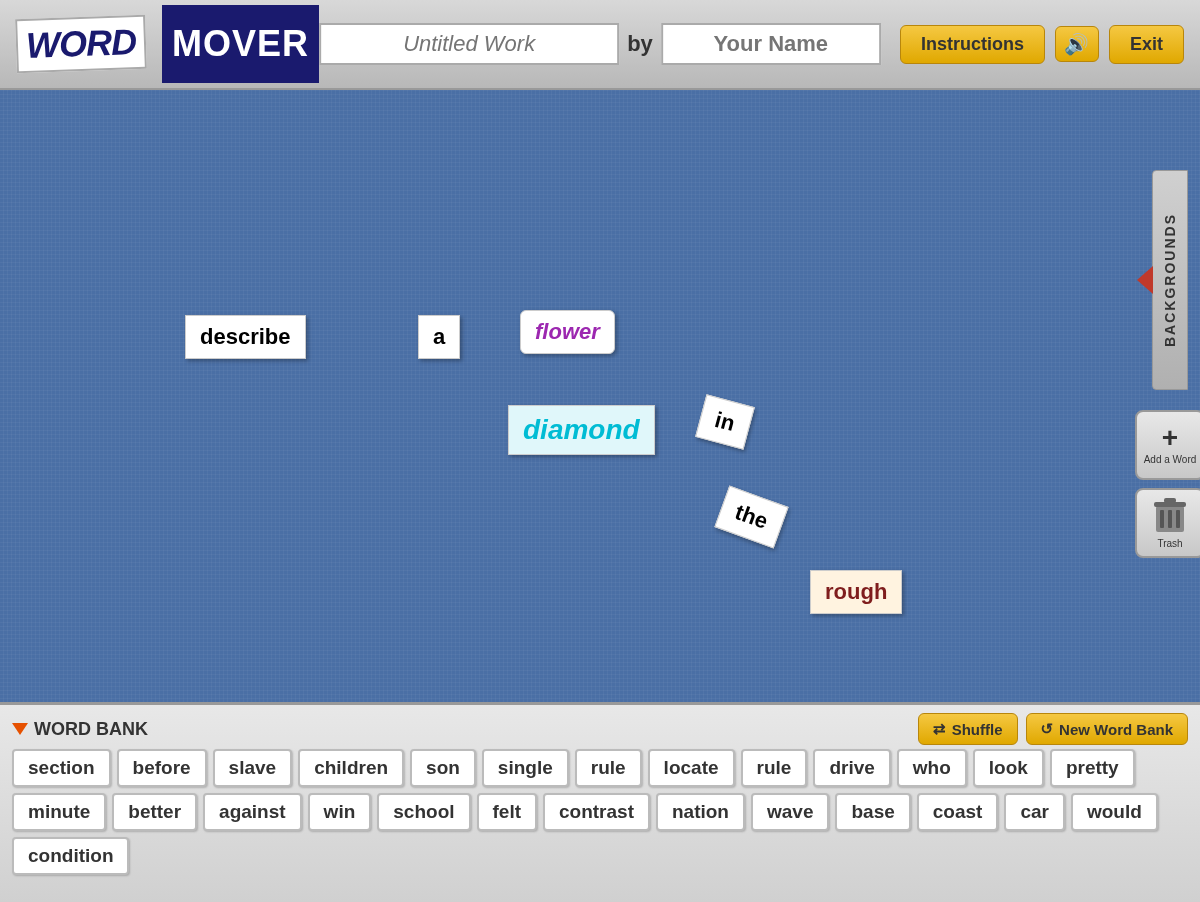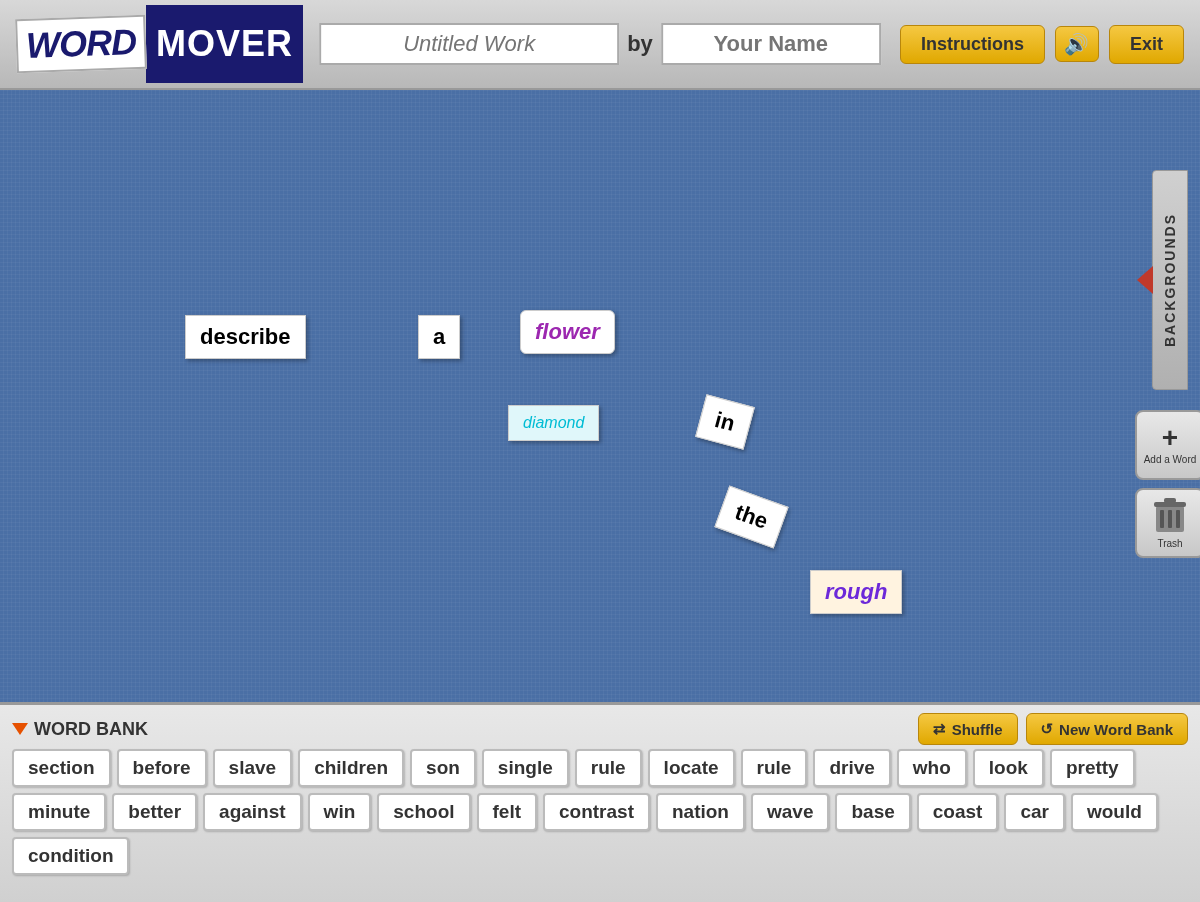--- a/index.html
+++ b/index.html
@@ -42,20 +42,21 @@
       transform: rotate(-2deg);
     }
 
     .logo-mover {
       background: #1a1a6e;
       padding: 18px 10px;
       font-size: 36px;
       font-weight: 900;
       color: white;
       letter-spacing: 1px;
+      margin-left: 16px;
     }
 
     #title-area {
       position: absolute;
       left: 50%;
       transform: translateX(-50%);
       display: flex;
       align-items: center;
       gap: 8px;
     }
@@ -252,34 +253,33 @@
       font-weight: bold;
       cursor: grab;
       box-shadow: 2px 2px 4px rgba(0,0,0,0.3);
       white-space: nowrap;
       user-select: none;
     }
 
     .word-tile.colored-cyan {
       color: #00bcd4;
       font-style: italic;
-      font-weight: normal;
-      font-size: 16px;
+      font-weight: bold;
+      font-size: 28px;
       background: #e0f7fa;
     }
 
     .word-tile.colored-purple {
       color: #9c27b0;
       font-style: italic;
     }
 
     .word-tile.colored-orange {
-      color: #6d28d9;
+      color: #7f1d1d;
       background: #fff3e0;
-      font-style: italic;
     }
 
     
     #word-bank {
       width: 100%;
       height: 200px;
       background: linear-gradient(to bottom, #e8e8e8, #d0d0d0);
       border-top: 3px solid #999;
       padding: 8px 12px;
     }

